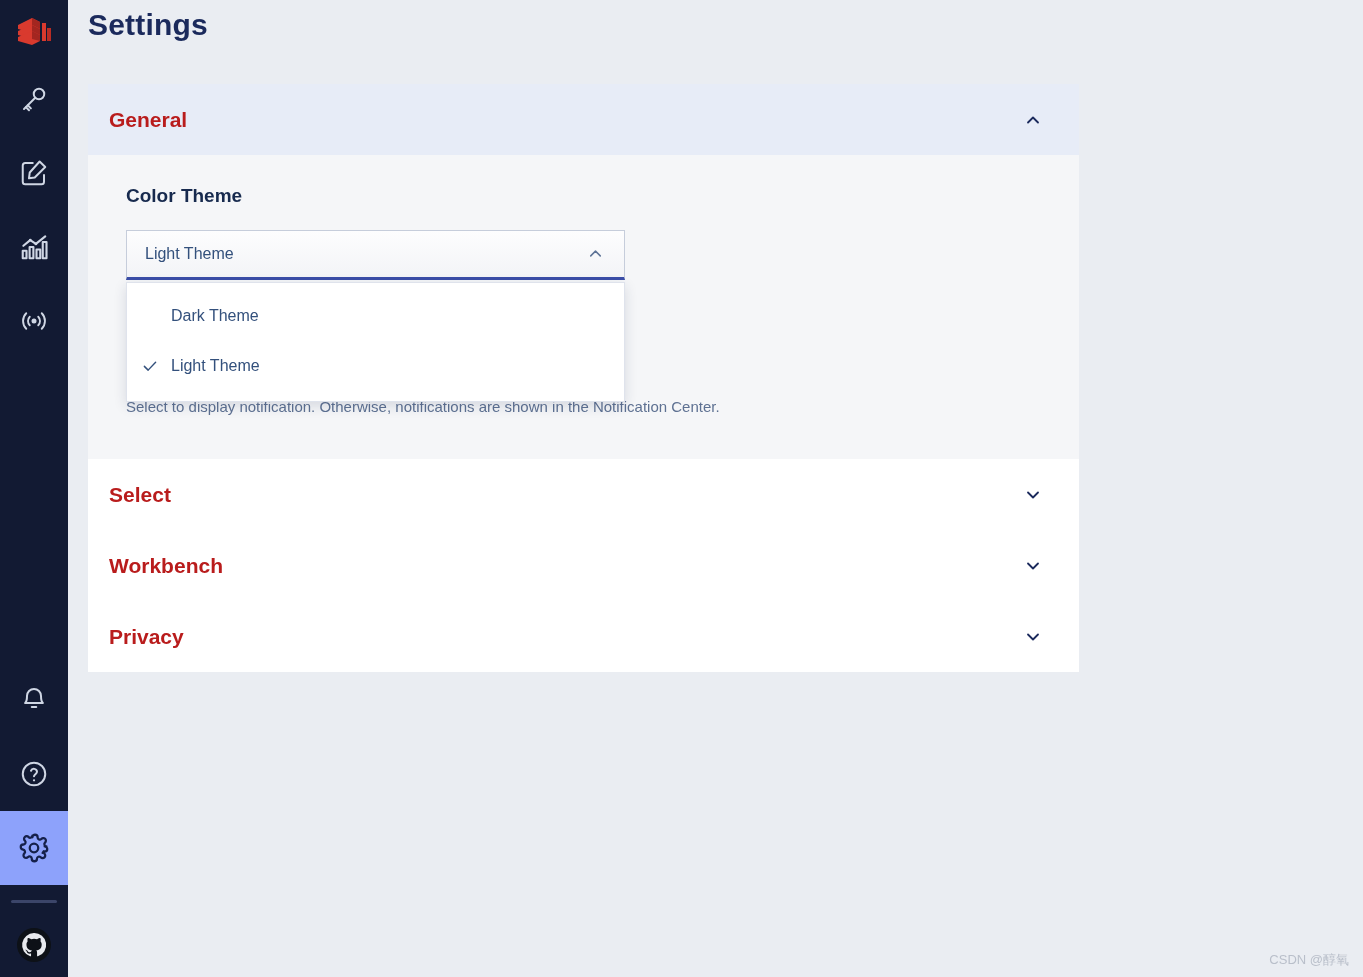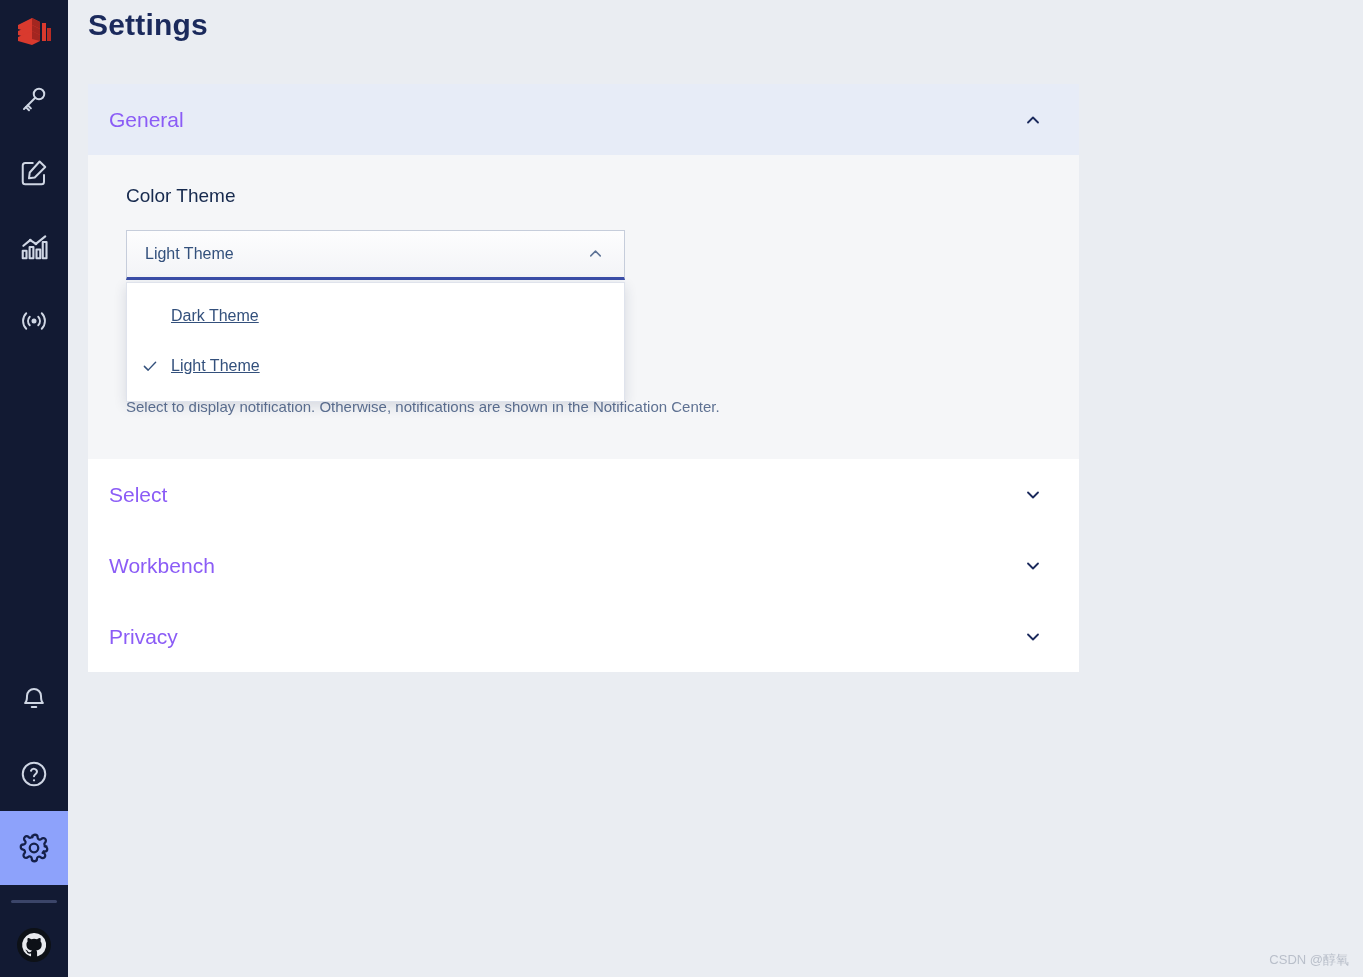--- a/index.html
+++ b/index.html
@@ -105,37 +105,37 @@
     align-items: center;
     justify-content: space-between;
     padding: 0 36px 0 21px;
     cursor: pointer;
   }
   .acc-head.open { background: #e7ecf7; }
   .acc-head.closed { background: #ffffff; }
 
   .acc-title {
     font-size: 21px;
-    font-weight: normal;
-    color: #8b5cf6;
+    font-weight: bold;
+    color: #b91c1c;
     text-align: center;
   }
 
   .chev { width: 20px; height: 20px; flex: none; }
 
   .acc-body {
     background: #f5f6f8;
     padding: 30px 38px 44px 38px;
     position: relative;
   }
 
   .section-title {
     font-size: 19px;
     color: #172a4e;
-    font-weight: normal;
+    font-weight: bold;
     margin-bottom: 23px;
   }
 
   .section-desc {
     font-size: 15px;
     color: #5e7192;
     margin-bottom: 17px;
   }
 
   
@@ -174,21 +174,21 @@
   .opt {
     height: 50px;
     display: flex;
     align-items: center;
     padding-left: 14px;
     font-size: 16px;
     color: #33507c;
     cursor: pointer;
   }
   .opt .tick { width: 22px; flex: none; display: flex; align-items: center; }
-  .opt .opt-label { margin-left: 8px; text-decoration: underline; }
+  .opt .opt-label { margin-left: 8px; }
   .opt.unchecked .opt-label { margin-left: 8px; }
 
   
   .notif-desc {
     font-size: 15px;
     color: #5e7192;
     margin-top: 118px;
   }
 
   .toggle-row {

